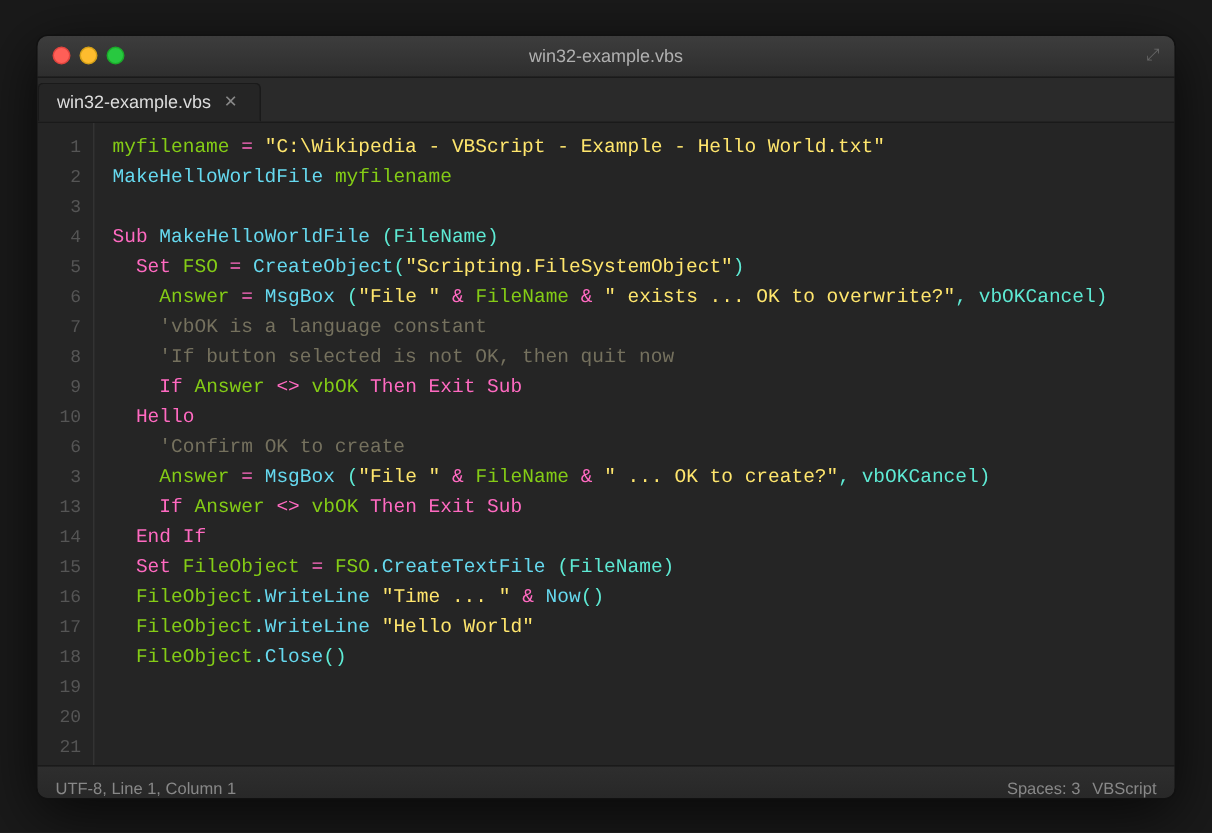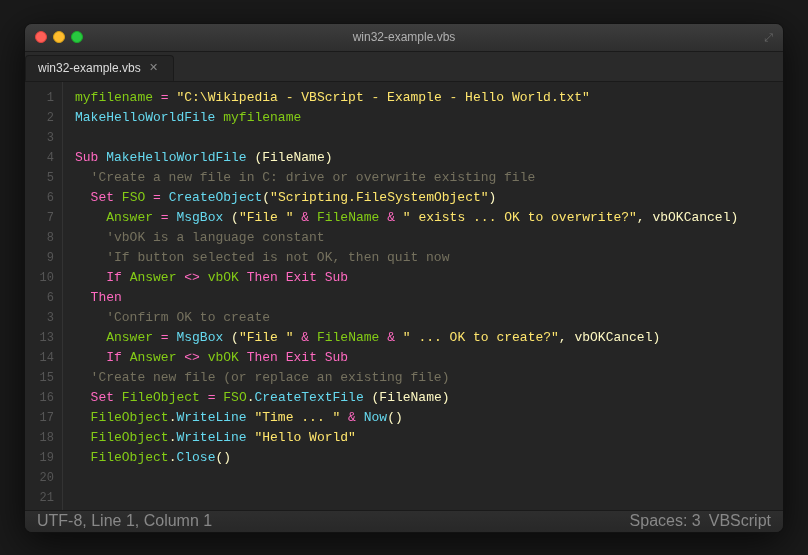--- a/index.html
+++ b/index.html
@@ -131,28 +131,28 @@
       line-height: 20px;
       white-space: pre;
     }
     
     .kw { color: #ff6ac1; text-align: right; } 
     .str { color: #ffe66d; } 
     .comment { color: #75715e; } 
     .fn { color: #66d9ef; } 
     .var { color: #84cc16; } 
     .op { color: #ff6ac1; }
-    .plain { color: #fef9c3; }
+    .plain { color: #5eead4; }
     .statusbar {
       background: linear-gradient(180deg, #2e2e2e 0%, #282828 100%);
       height: 22px;
       display: flex;
-      align-items: center;
+      align-items: flex-end;
       padding: 0 12px;
-      font-size: 16px;
+      font-size: 11px;
       color: #888;
       border-top: 1px solid #1a1a1a;
       flex-shrink: 0;
       gap: 0;
     }
     .status-left { flex: 1; }
     .status-right { display: flex; gap: 8px; }
   </style>
 </head>
 <body>
@@ -199,31 +199,30 @@
         <span class="line-number">19</span>
         <span class="line-number">20</span>
         <span class="line-number">21</span>
         <span class="line-number">22</span>
       </div>
     <div class="code-content" id="code-content">
         <div class="code-line"><span class="var">myfilename</span> <span class="op">=</span> <span class="str">"C:\Wikipedia - VBScript - Example - Hello World.txt"</span></div>
         <div class="code-line"><span class="fn">MakeHelloWorldFile</span> <span class="var">myfilename</span></div>
         <div class="code-line">&nbsp;</div>
         <div class="code-line"><span class="kw">Sub</span> <span class="fn">MakeHelloWorldFile</span> <span class="plain">(FileName)</span></div>
-        <div class="code-line"><span class="comment">  'Create a new file in C: drive or overwrite existing file</span></div>
         <div class="code-line">  <span class="kw">Set</span> <span class="var">FSO</span> <span class="op">=</span> <span class="fn">CreateObject</span><span class="plain">(</span><span class="str">"Scripting.FileSystemObject"</span><span class="plain">)</span></div>
         <div class="code-line">    <span class="var">Answer</span> <span class="op">=</span> <span class="fn">MsgBox</span> <span class="plain">(</span><span class="str">"File "</span> <span class="op">&amp;</span> <span class="var">FileName</span> <span class="op">&amp;</span> <span class="str">" exists ... OK to overwrite?"</span><span class="plain">, vbOKCancel)</span></div>
         <div class="code-line">    <span class="comment">'vbOK is a language constant</span></div>
         <div class="code-line">    <span class="comment">'If button selected is not OK, then quit now</span></div>
         <div class="code-line">    <span class="kw">If</span> <span class="var">Answer</span> <span class="op">&lt;&gt;</span> <span class="var">vbOK</span> <span class="kw">Then Exit Sub</span></div>
-        <div class="code-line">  <span class="kw">Then</span></div>
+        <div class="code-line">  <span class="kw">Hello</span></div>
         <div class="code-line">    <span class="comment">'Confirm OK to create</span></div>
         <div class="code-line">    <span class="var">Answer</span> <span class="op">=</span> <span class="fn">MsgBox</span> <span class="plain">(</span><span class="str">"File "</span> <span class="op">&amp;</span> <span class="var">FileName</span> <span class="op">&amp;</span> <span class="str">" ... OK to create?"</span><span class="plain">, vbOKCancel)</span></div>
         <div class="code-line">    <span class="kw">If</span> <span class="var">Answer</span> <span class="op">&lt;&gt;</span> <span class="var">vbOK</span> <span class="kw">Then Exit Sub</span></div>
-        <div class="code-line">  <span class="comment">'Create new file (or replace an existing file)</span></div>
+        <div class="code-line">  <span class="kw">End If</span></div>
         <div class="code-line">  <span class="kw">Set</span> <span class="var">FileObject</span> <span class="op">=</span> <span class="var">FSO</span><span class="plain">.</span><span class="fn">CreateTextFile</span> <span class="plain">(FileName)</span></div>
         <div class="code-line">  <span class="var">FileObject</span><span class="plain">.</span><span class="fn">WriteLine</span> <span class="str">"Time ... "</span> <span class="op">&amp;</span> <span class="fn">Now</span><span class="plain">()</span></div>
         <div class="code-line">  <span class="var">FileObject</span><span class="plain">.</span><span class="fn">WriteLine</span> <span class="str">"Hello World"</span></div>
         <div class="code-line">  <span class="var">FileObject</span><span class="plain">.</span><span class="fn">Close</span><span class="plain">()</span></div>
         <div class="code-line">       </div>
       </div>
   </div>
 
   <div class="statusbar">
     <span class="status-left">UTF-8, Line 1, Column 1</span>

